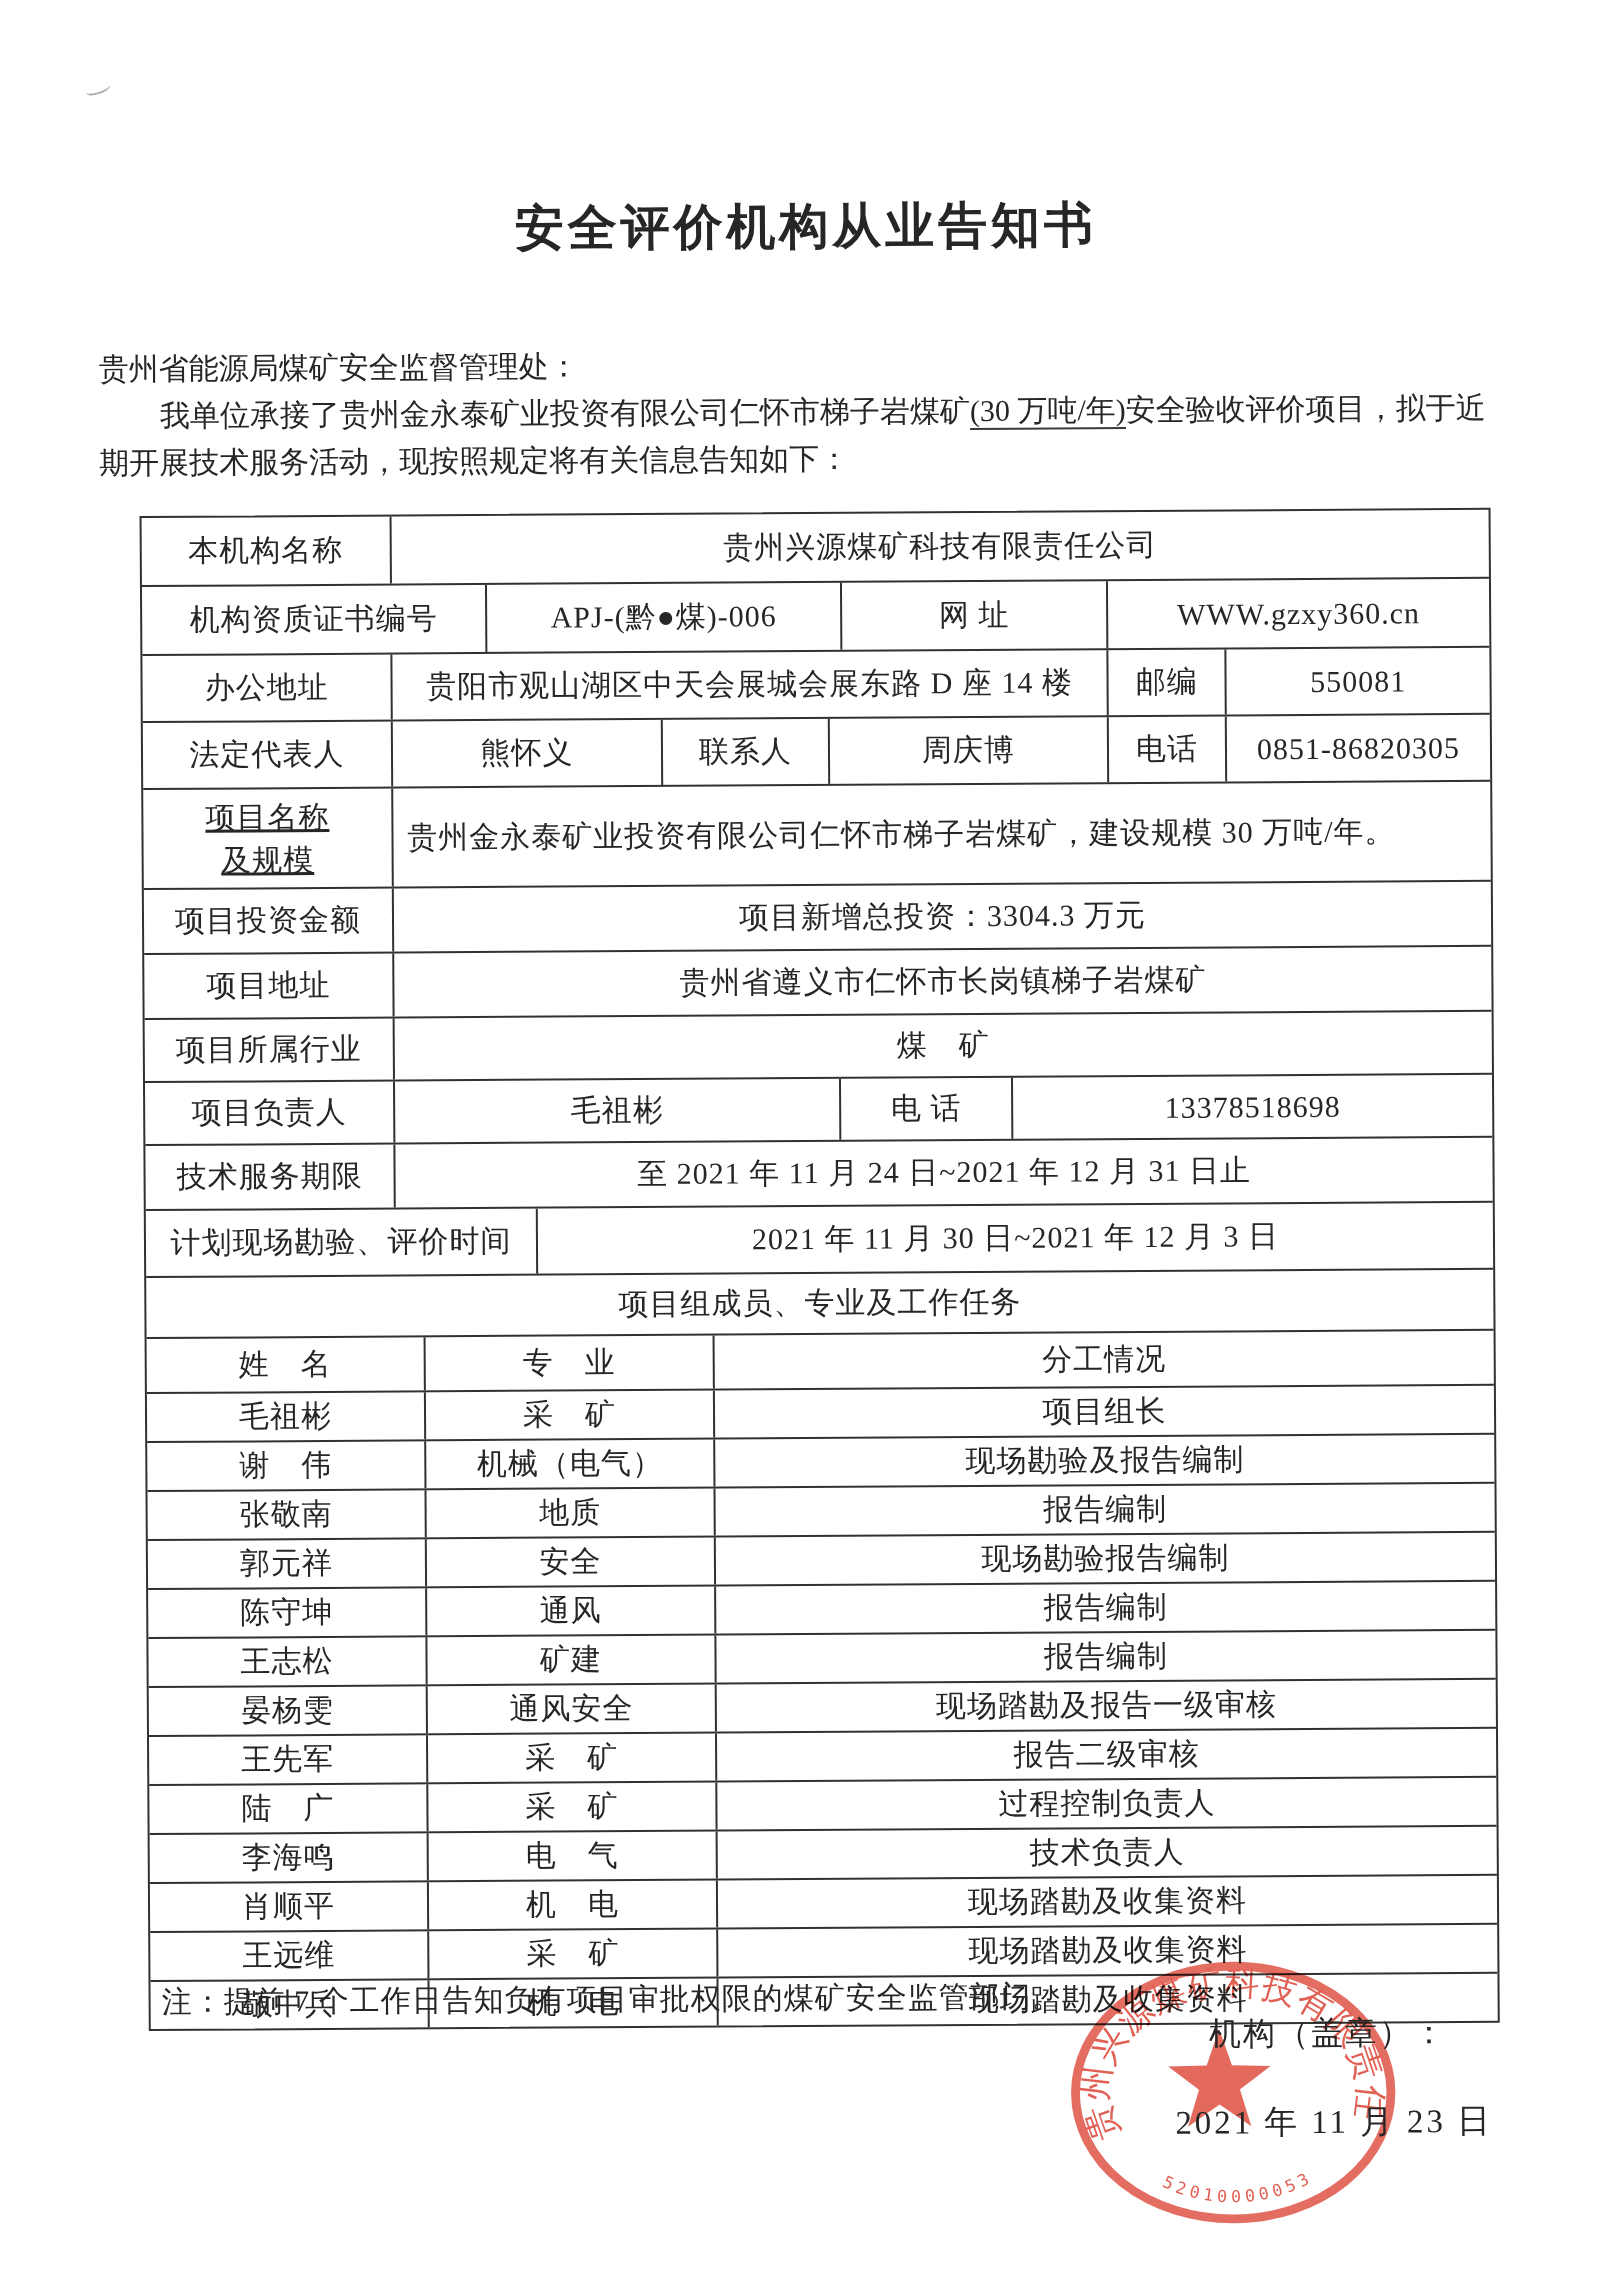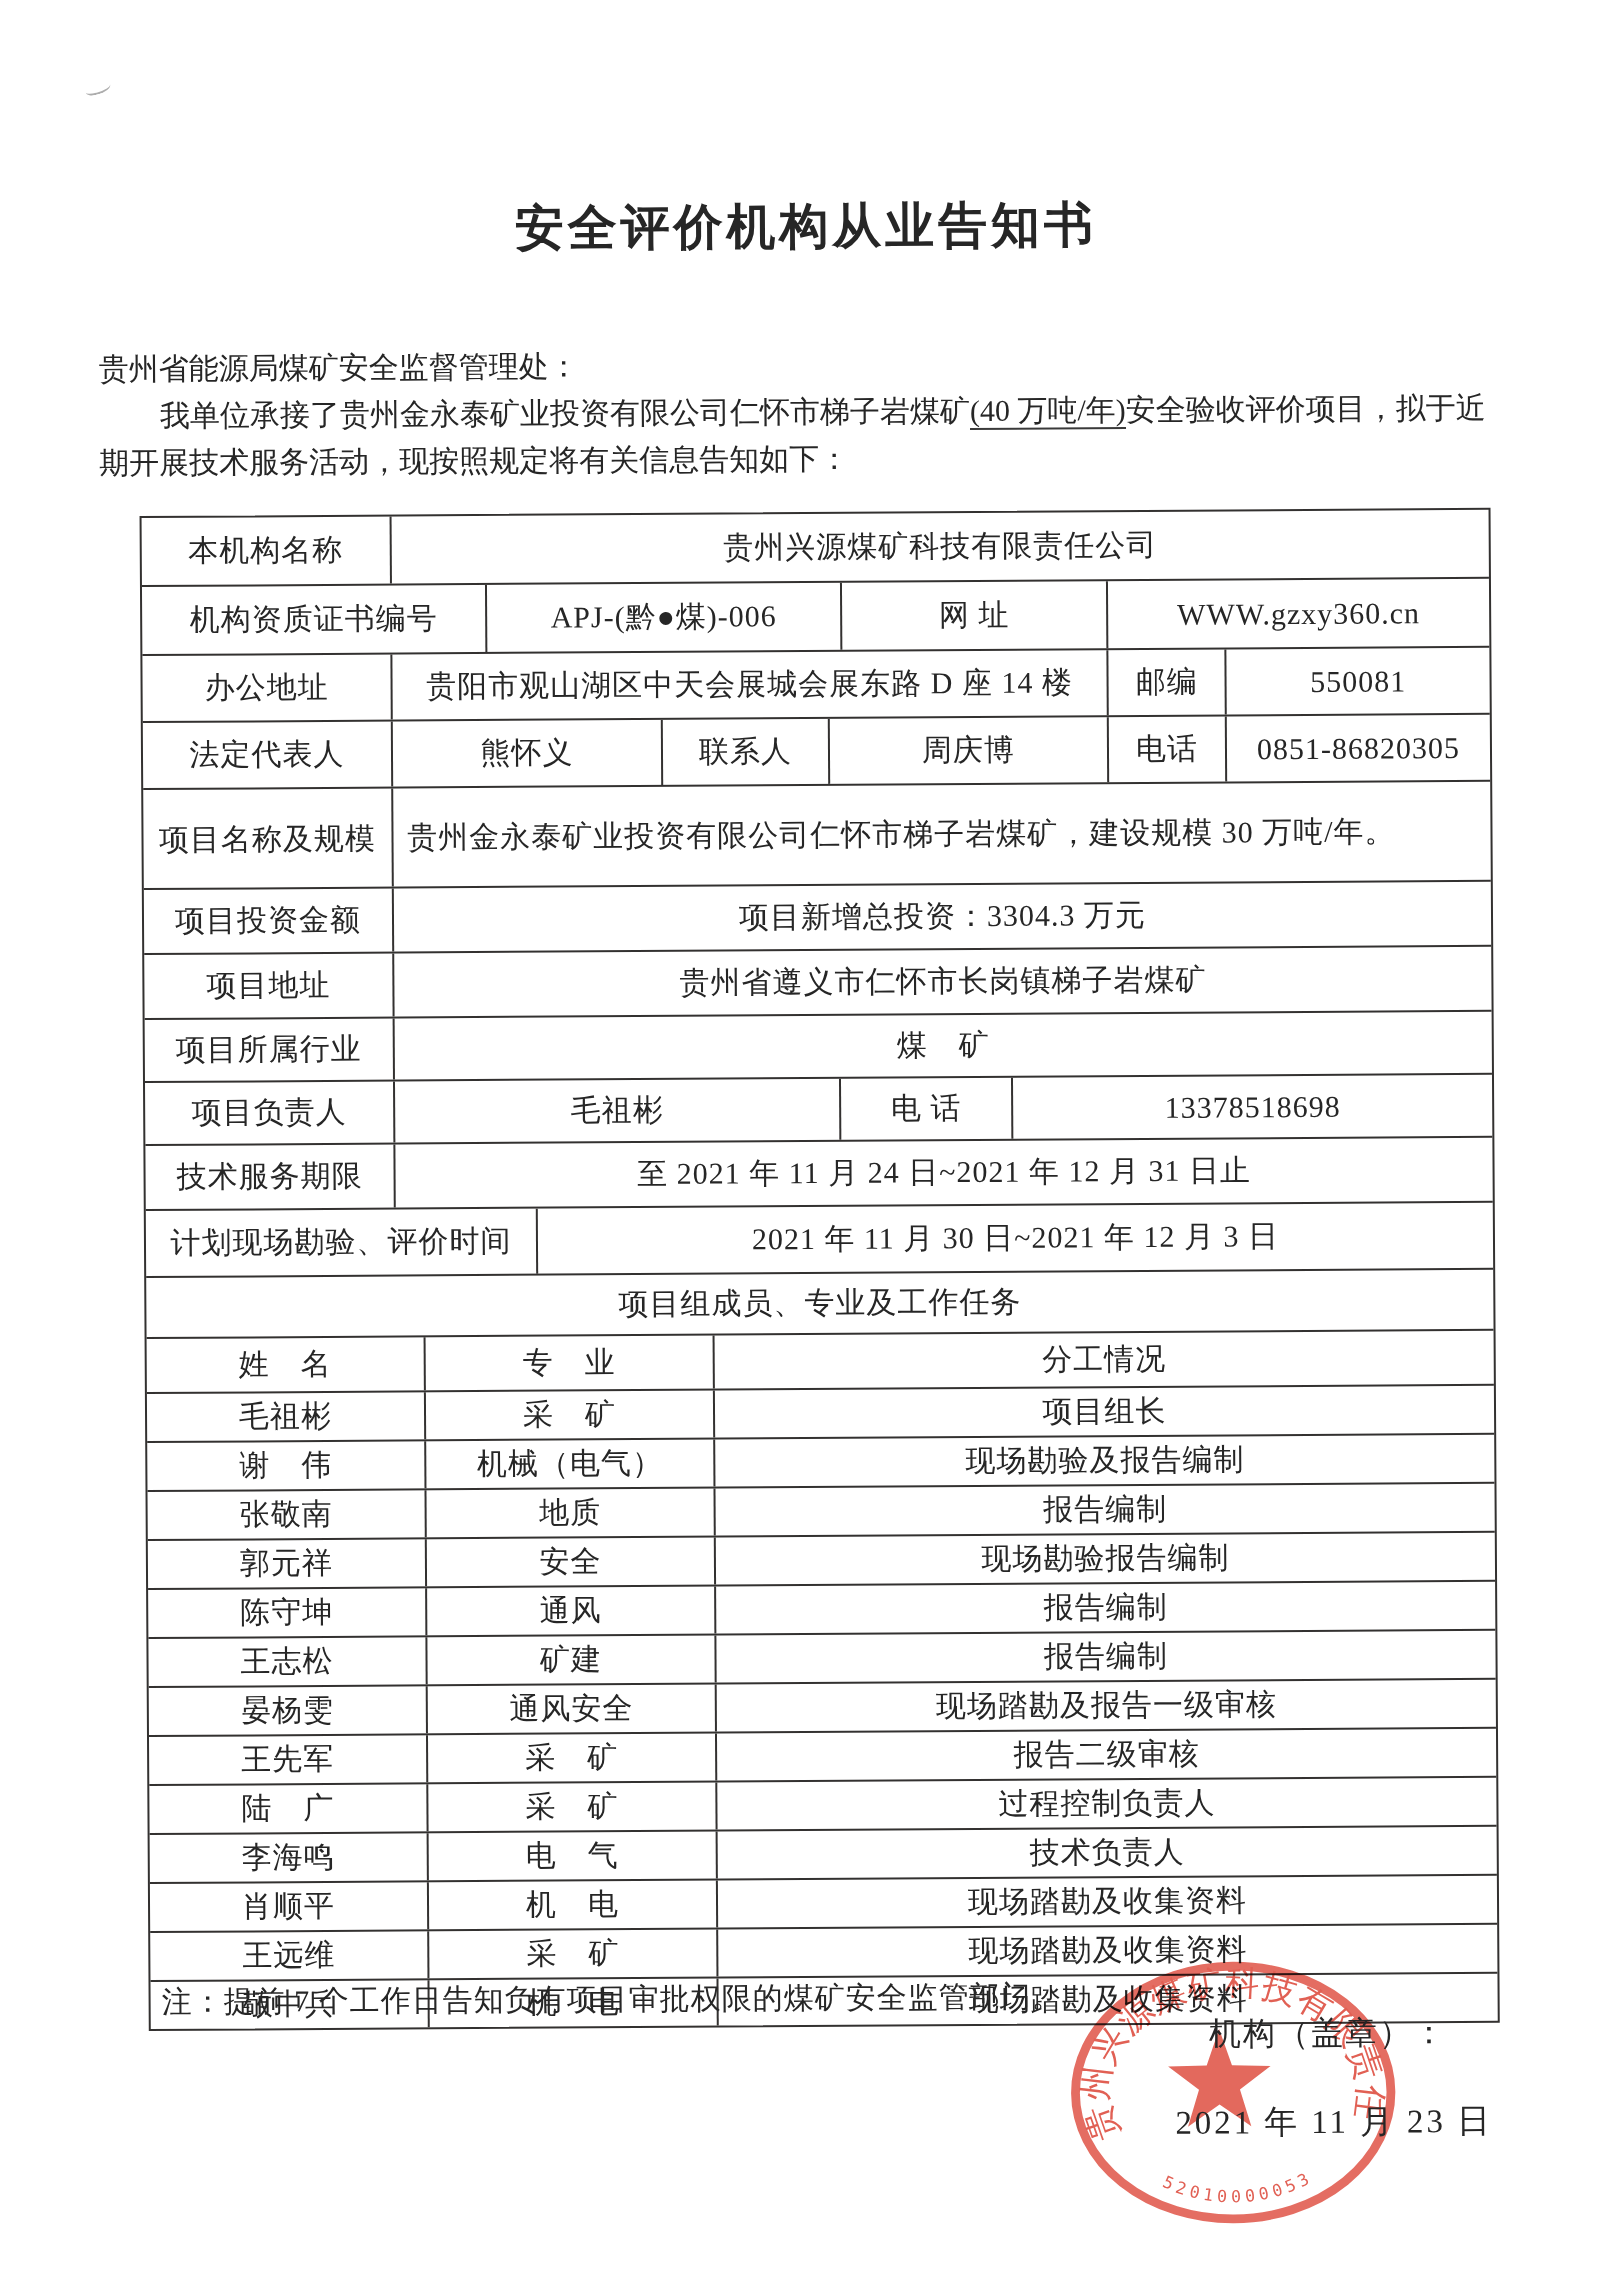--- a/index.html
+++ b/index.html
@@ -53,21 +53,21 @@
     box-sizing:border-box;
     border-right:2px solid var(--line);
     display:flex;align-items:center;justify-content:center;
     text-align:center;
     padding:0 7.8px;
     letter-spacing:1px;
     overflow:hidden;
   }
   .td.last{border-right:none;flex:1;}
   .td.left{justify-content:flex-start;text-align:left;padding-left:13.7px;}
-  .stack{display:flex;flex-direction:row;line-height:43px;}
+  .stack{display:flex;flex-direction:column;line-height:43px;text-decoration:underline;}
   
   .note-line{
     position:absolute;left:155px;top:1978px;width:1176px;
     font-size:30px;letter-spacing:1px;
   }
   .sign-label{
     position:absolute;left:1202px;top:2015px;
     font-size:32px;letter-spacing:2px;z-index:3;
   }
   .sign-date{
@@ -85,21 +85,21 @@
 <body>
 
 <div class="sheet">
 
   <div class="pen-mark"></div>
 
   <div class="doc-title">安全评价机构从业告知书</div>
 
   <div class="intro">
     <p>贵州省能源局煤矿安全监督管理处：</p>
-    <p class="body-par"><span>我单位承接了贵州金永泰矿业投资有限公司仁怀市梯子岩煤矿</span><span class="u-seg">(40 万吨/年)</span><span>安全验收评价项目，拟于近期开展技术服务活动，现按照规定将有关信息告知如下：</span></p>
+    <p class="body-par"><span>我单位承接了贵州金永泰矿业投资有限公司仁怀市梯子岩煤矿</span><span class="u-seg">(30 万吨/年)</span><span>安全验收评价项目，拟于近期开展技术服务活动，现按照规定将有关信息告知如下：</span></p>
   </div>
 
   <div class="info-table">
 
     <div class="tr" style="height:67px">
       <div class="td" style="flex:0 0 250px">本机构名称</div>
       <div class="td last">贵州兴源煤矿科技有限责任公司</div>
     </div>
 
     <div class="tr" style="height:67px">

